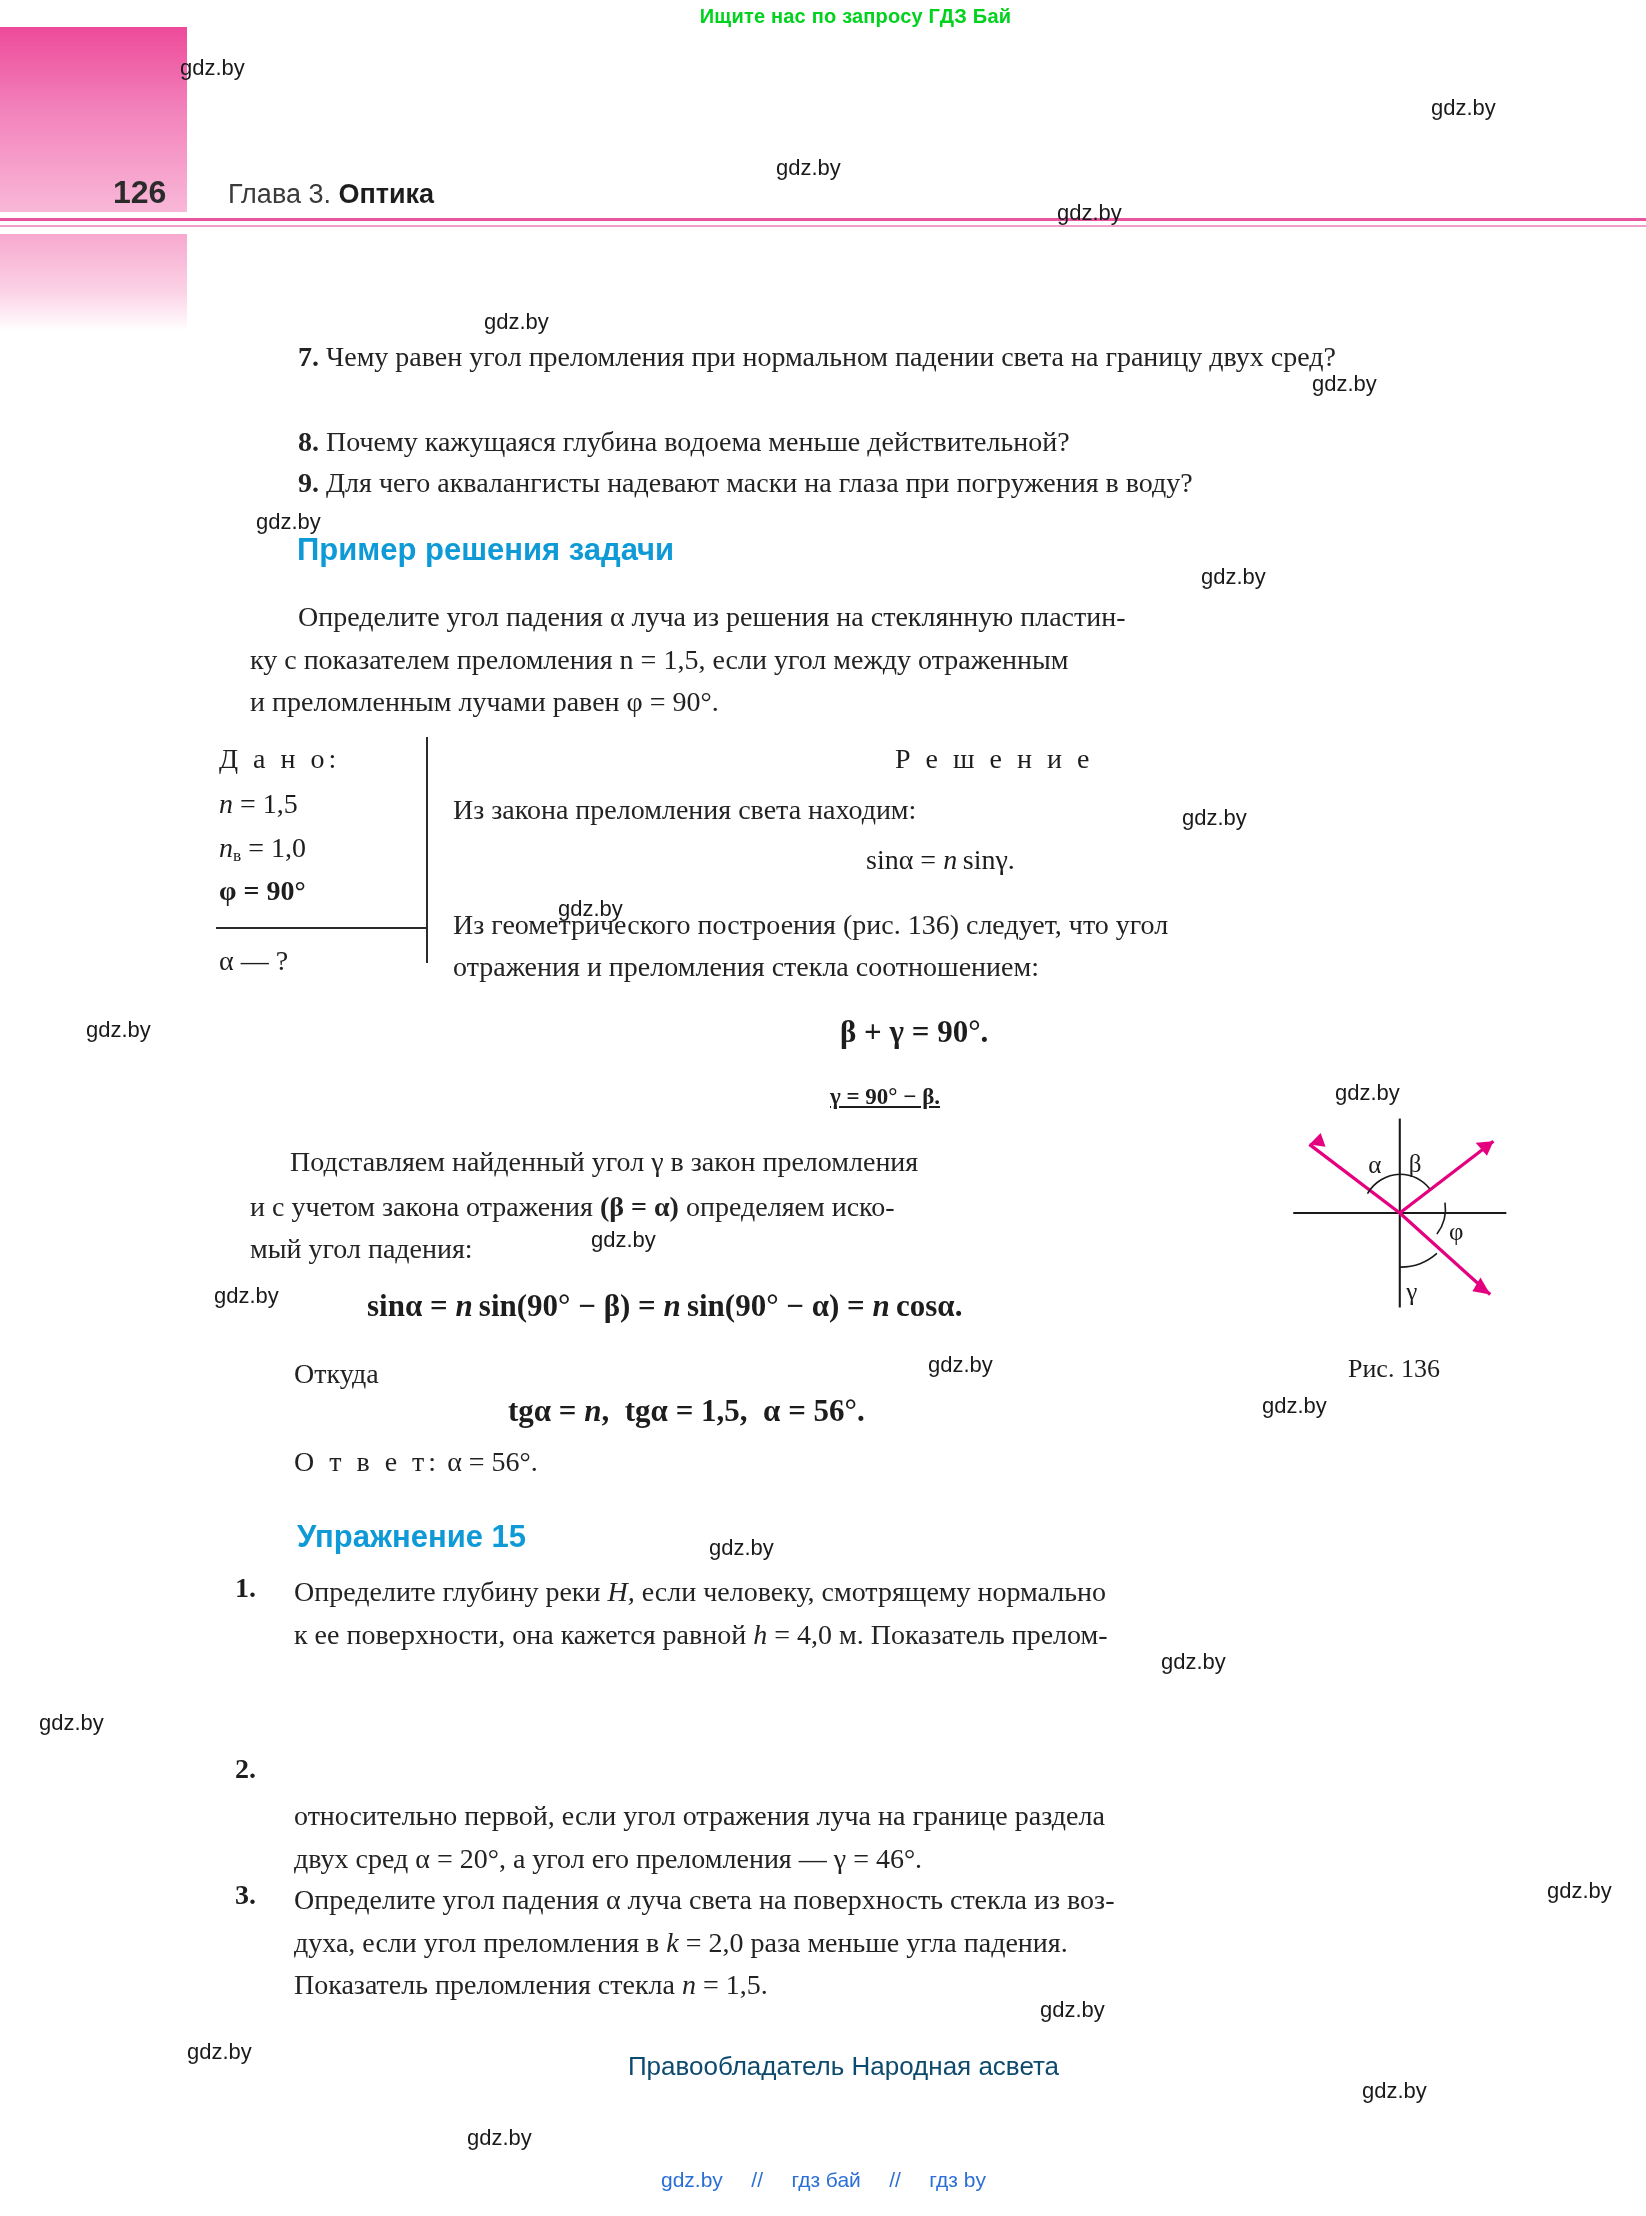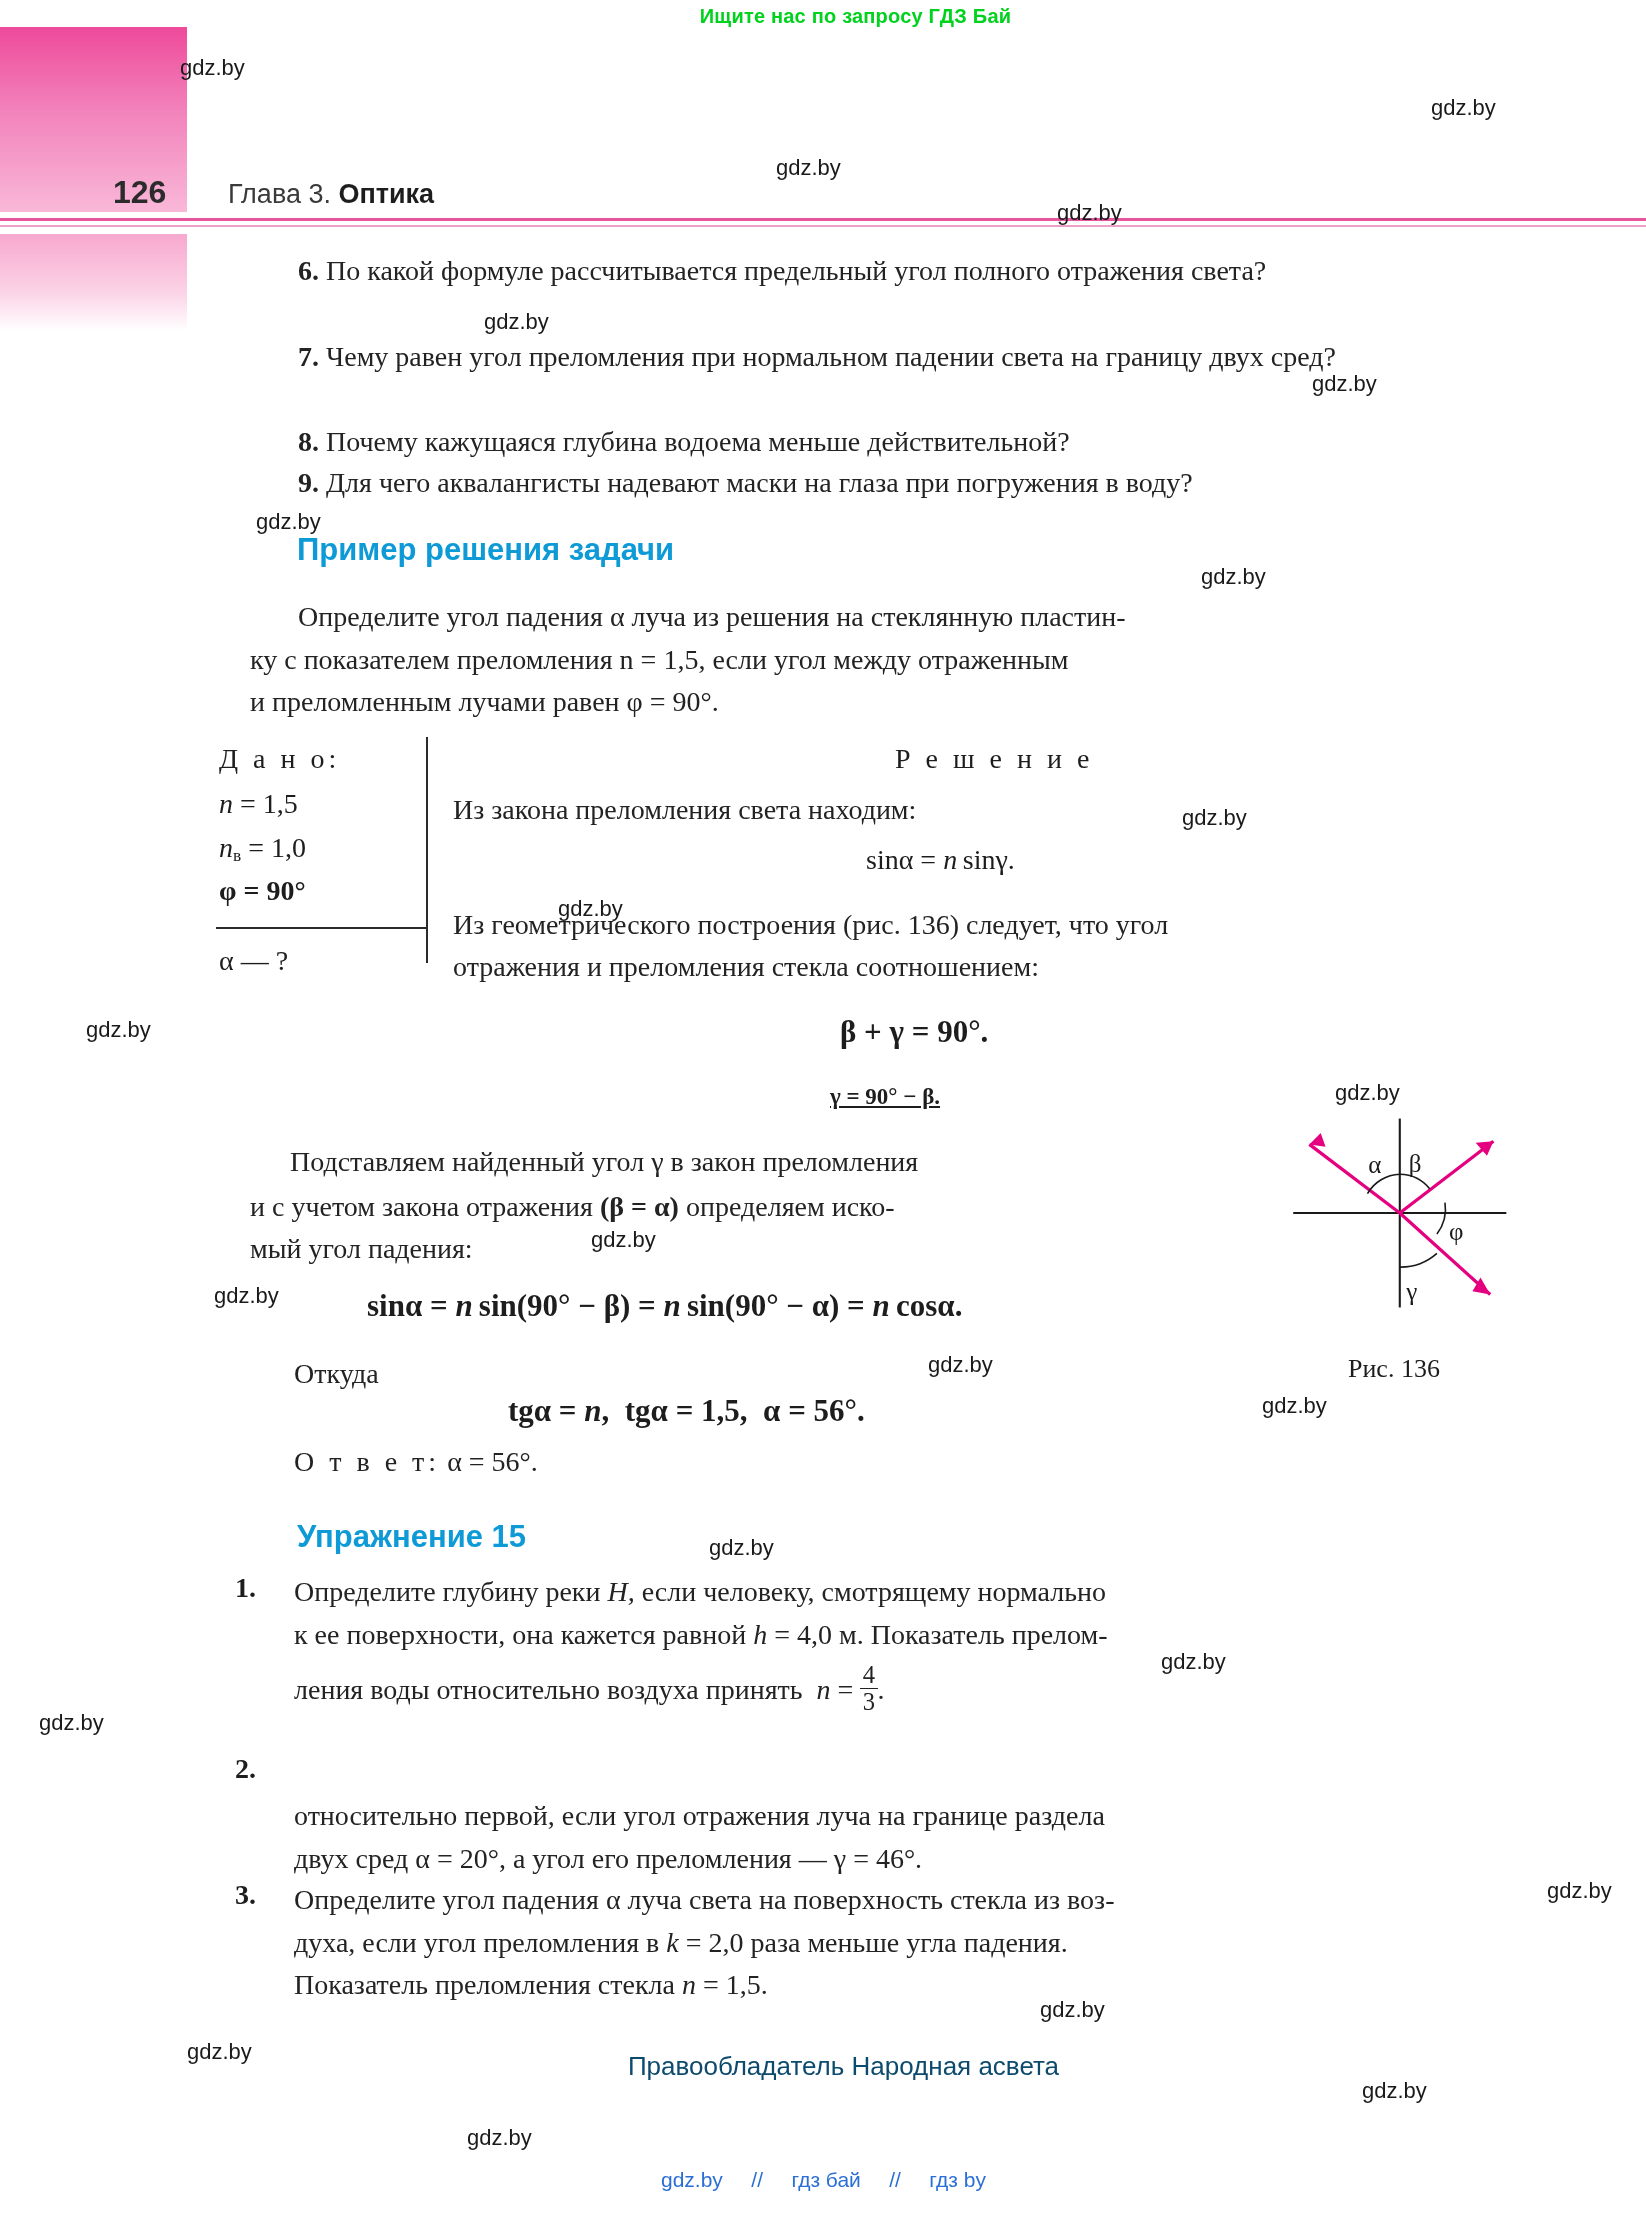--- a/index.html
+++ b/index.html
@@ -135,24 +135,20 @@
   </div>
 
   <div class="tab-top"></div>
   <div class="rule"></div>
   <div class="rule2"></div>
   <div class="tab-bottom"></div>
 
   <div class="pagenum">126</div>
   <div class="chapter"><span>Глава 3. </span><b>Оптика</b></div>
 
-  <div class="q" style="left:250px;top:250px;width:1277px;text-indent:48px;">
-    <b>6.</b>
-    <span>По какой формуле рассчитывается предельный угол полного отражения света?</span>
-  </div>
 
   <div class="q" style="left:250px;top:336px;width:1277px;text-indent:48px;">
     <b>7.</b>
     <span>Чему равен угол преломления при нормальном падении света на границу двух сред?</span>
   </div>
 
   <div class="q" style="left:250px;top:421px;width:1277px;text-indent:48px;">
     <b>8.</b>
     <span>Почему кажущаяся глубина водоема меньше действительной?</span>
   </div>
@@ -223,21 +219,20 @@
       <text x="144" y="243" font-family="Liberation Serif, serif" font-size="31" fill="#1a1a1a">γ</text>
     </svg>
   </div>
   <div class="figcap" style="left:1348px;top:1354px;">Рис. 136</div>
 
   <div class="sect-head" style="left:297px;top:1519px;">Упражнение 15</div>
 
   <div class="ctr bold" style="left:235px;top:1572px;">1.</div>
   <div class="para" style="left:294px;top:1570px;width:1233px;">Определите глубину реки <span class="ital">H,</span> если человеку, смотрящему нормально</div>
   <div class="para" style="left:294px;top:1613px;width:1233px;">к ее поверхности, она кажется равной <span class="ital">h</span> = 4,0 м. Показатель прелом-</div>
-  <div class="para" style="left:294px;top:1662px;width:1233px;">ления воды относительно воздуха принять&nbsp;&nbsp;<span class="ital">n</span> = <span class="frac"><span class="num">4</span><span class="den">3</span></span>.</div>
 
   <div class="ctr bold" style="left:235px;top:1753px;">2.</div>
   <div class="para" style="left:294px;top:1794px;width:1233px;">относительно первой, если угол отражения луча на границе раздела</div>
   <div class="para" style="left:294px;top:1837px;width:1233px;">двух сред α = 20°, а угол его преломления — γ = 46°.</div>
 
   <div class="ctr bold" style="left:235px;top:1879px;">3.</div>
   <div class="para" style="left:294px;top:1878px;width:1233px;">Определите угол падения α луча света на поверхность стекла из воз-</div>
   <div class="para" style="left:294px;top:1921px;width:1233px;">духа, если угол преломления в <span class="ital">k</span> = 2,0 раза меньше угла падения.</div>
   <div class="para" style="left:294px;top:1963px;width:1233px;">Показатель преломления стекла <span class="ital">n</span> = 1,5.</div>
 

